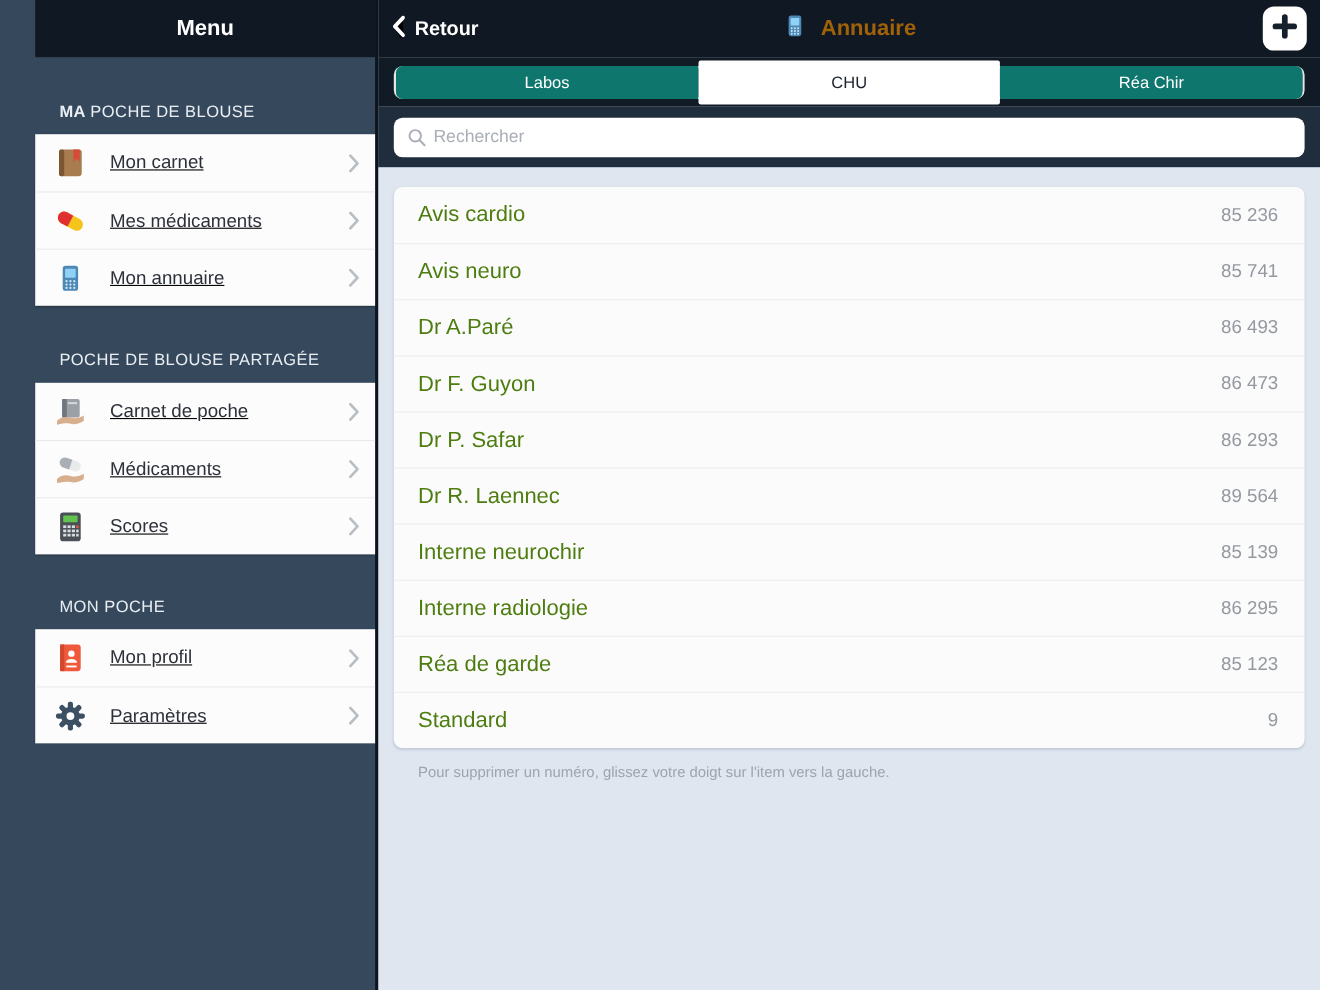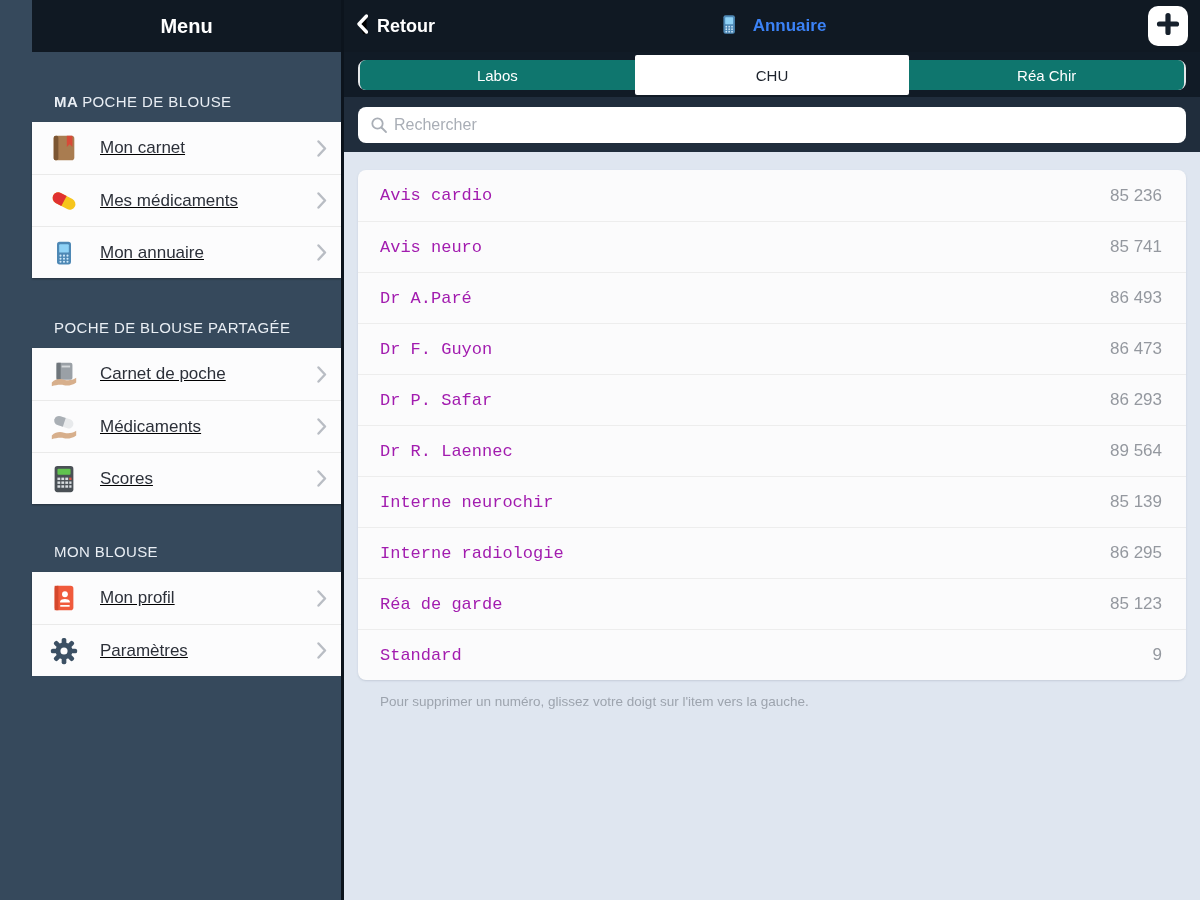--- a/index.html
+++ b/index.html
@@ -27,21 +27,21 @@
   .side-fill { flex:1; background:#36495c; }
 
   
   .main { flex:1; display:flex; flex-direction:column; }
   .topbar { height:52px; background:#101923; position:relative;
     display:flex; align-items:center; flex-shrink:0; }
   .back { display:flex; align-items:center; gap:9px; padding-left:12px; cursor:pointer; }
   .back span { color:#fff; font-size:18px; font-weight:bold; }
   .main-title { position:absolute; left:50%; transform:translateX(-50%);
     display:flex; align-items:center; gap:12px; }
-  .main-title span.t { color:#3b82f6; font-size:17px; font-weight:bold; }
+  .main-title span.t { color:#a16207; font-size:20px; font-weight:bold; }
   .add-btn { position:absolute; right:12px; width:40px; height:40px; background:#fff;
     border-radius:10px; display:flex; align-items:center; justify-content:center; cursor:pointer; }
 
   .tabbar { height:45px; background:#111b26; padding:8px 14px 0; flex-shrink:0; }
   .segmented { display:flex; align-items:center; height:30px;
     border:2px solid #e4e6e8; border-radius:8px; }
   .seg { flex:1; height:30px; display:flex; align-items:center; justify-content:center;
     background:#0f766e; color:#fff; font-size:15px; cursor:pointer; }
   .seg:first-child { border-radius:6px 0 0 6px; }
   .seg:last-child { border-radius:0 6px 6px 0; }
@@ -53,21 +53,21 @@
     padding-left:36px; font-size:16px; color:#333; outline:none;
     font-family:"Liberation Sans","DejaVu Sans",sans-serif; }
   .search-input::placeholder { color:#a9aeb6; }
   .search-glyph { position:absolute; left:26px; top:19px; }
 
   .content { flex:1; background:#dfe6f0; padding:18px 14px 0; overflow:hidden; }
   .card { background:#fbfbfc; border-radius:8px; box-shadow:0 1px 2px rgba(120,130,150,.25); }
   .row { height:51px; display:flex; align-items:center; justify-content:space-between;
     padding:0 24px 0 22px; cursor:pointer; }
   .row + .row { border-top:1px solid #ededed; }
-  .row .name { font-size:17px; color:#a21caf;font-family:Liberation Mono, monospace; }
+  .row .name { font-size:20px; color:#4d7c0f; }
   .row .num { font-size:17px; color:#94989f; white-space:nowrap; }
   .hint { margin:14px 8px 0 22px; font-size:13.5px; color:#9da4ae; }
 </style>
 </head>
 <body>
 
 <div class="app">
 
   <div class="sidebar">
     <div class="sidebar-header">
@@ -197,21 +197,21 @@
         <span class="side-label">Scores</span>
         <span class="chev">
             <svg width="10" height="17" viewBox="0 0 10 17">
               <path d="M1.5 1.5L8 8.5 1.5 15.5" stroke="#b9bdc4" stroke-width="2.4" fill="none" stroke-linecap="round" stroke-linejoin="round"></path>
             </svg>
           </span>
       </div>
     </div>
 
     <div class="band short">
-      <span class="band-label">MON BLOUSE</span>
+      <span class="band-label">MON POCHE</span>
     </div>
     <div class="group">
       <div class="side-item">
         <span class="side-icon">
           <svg width="30" height="30" viewBox="0 0 32 32">
               <rect x="6" y="3" width="20" height="26" rx="3" fill="#f05a3c"></rect>
               <rect x="6" y="3" width="4" height="26" fill="#d5472c"></rect>
               <circle cx="17" cy="12" r="3.1" fill="#fff"></circle>
               <path d="M11.8 19.5c1.2-3.2 9.2-3.2 10.4 0v1.2H11.8z" fill="#fff"></path>
               <rect x="12" y="23.5" width="10" height="1.8" fill="#fff"></rect>

